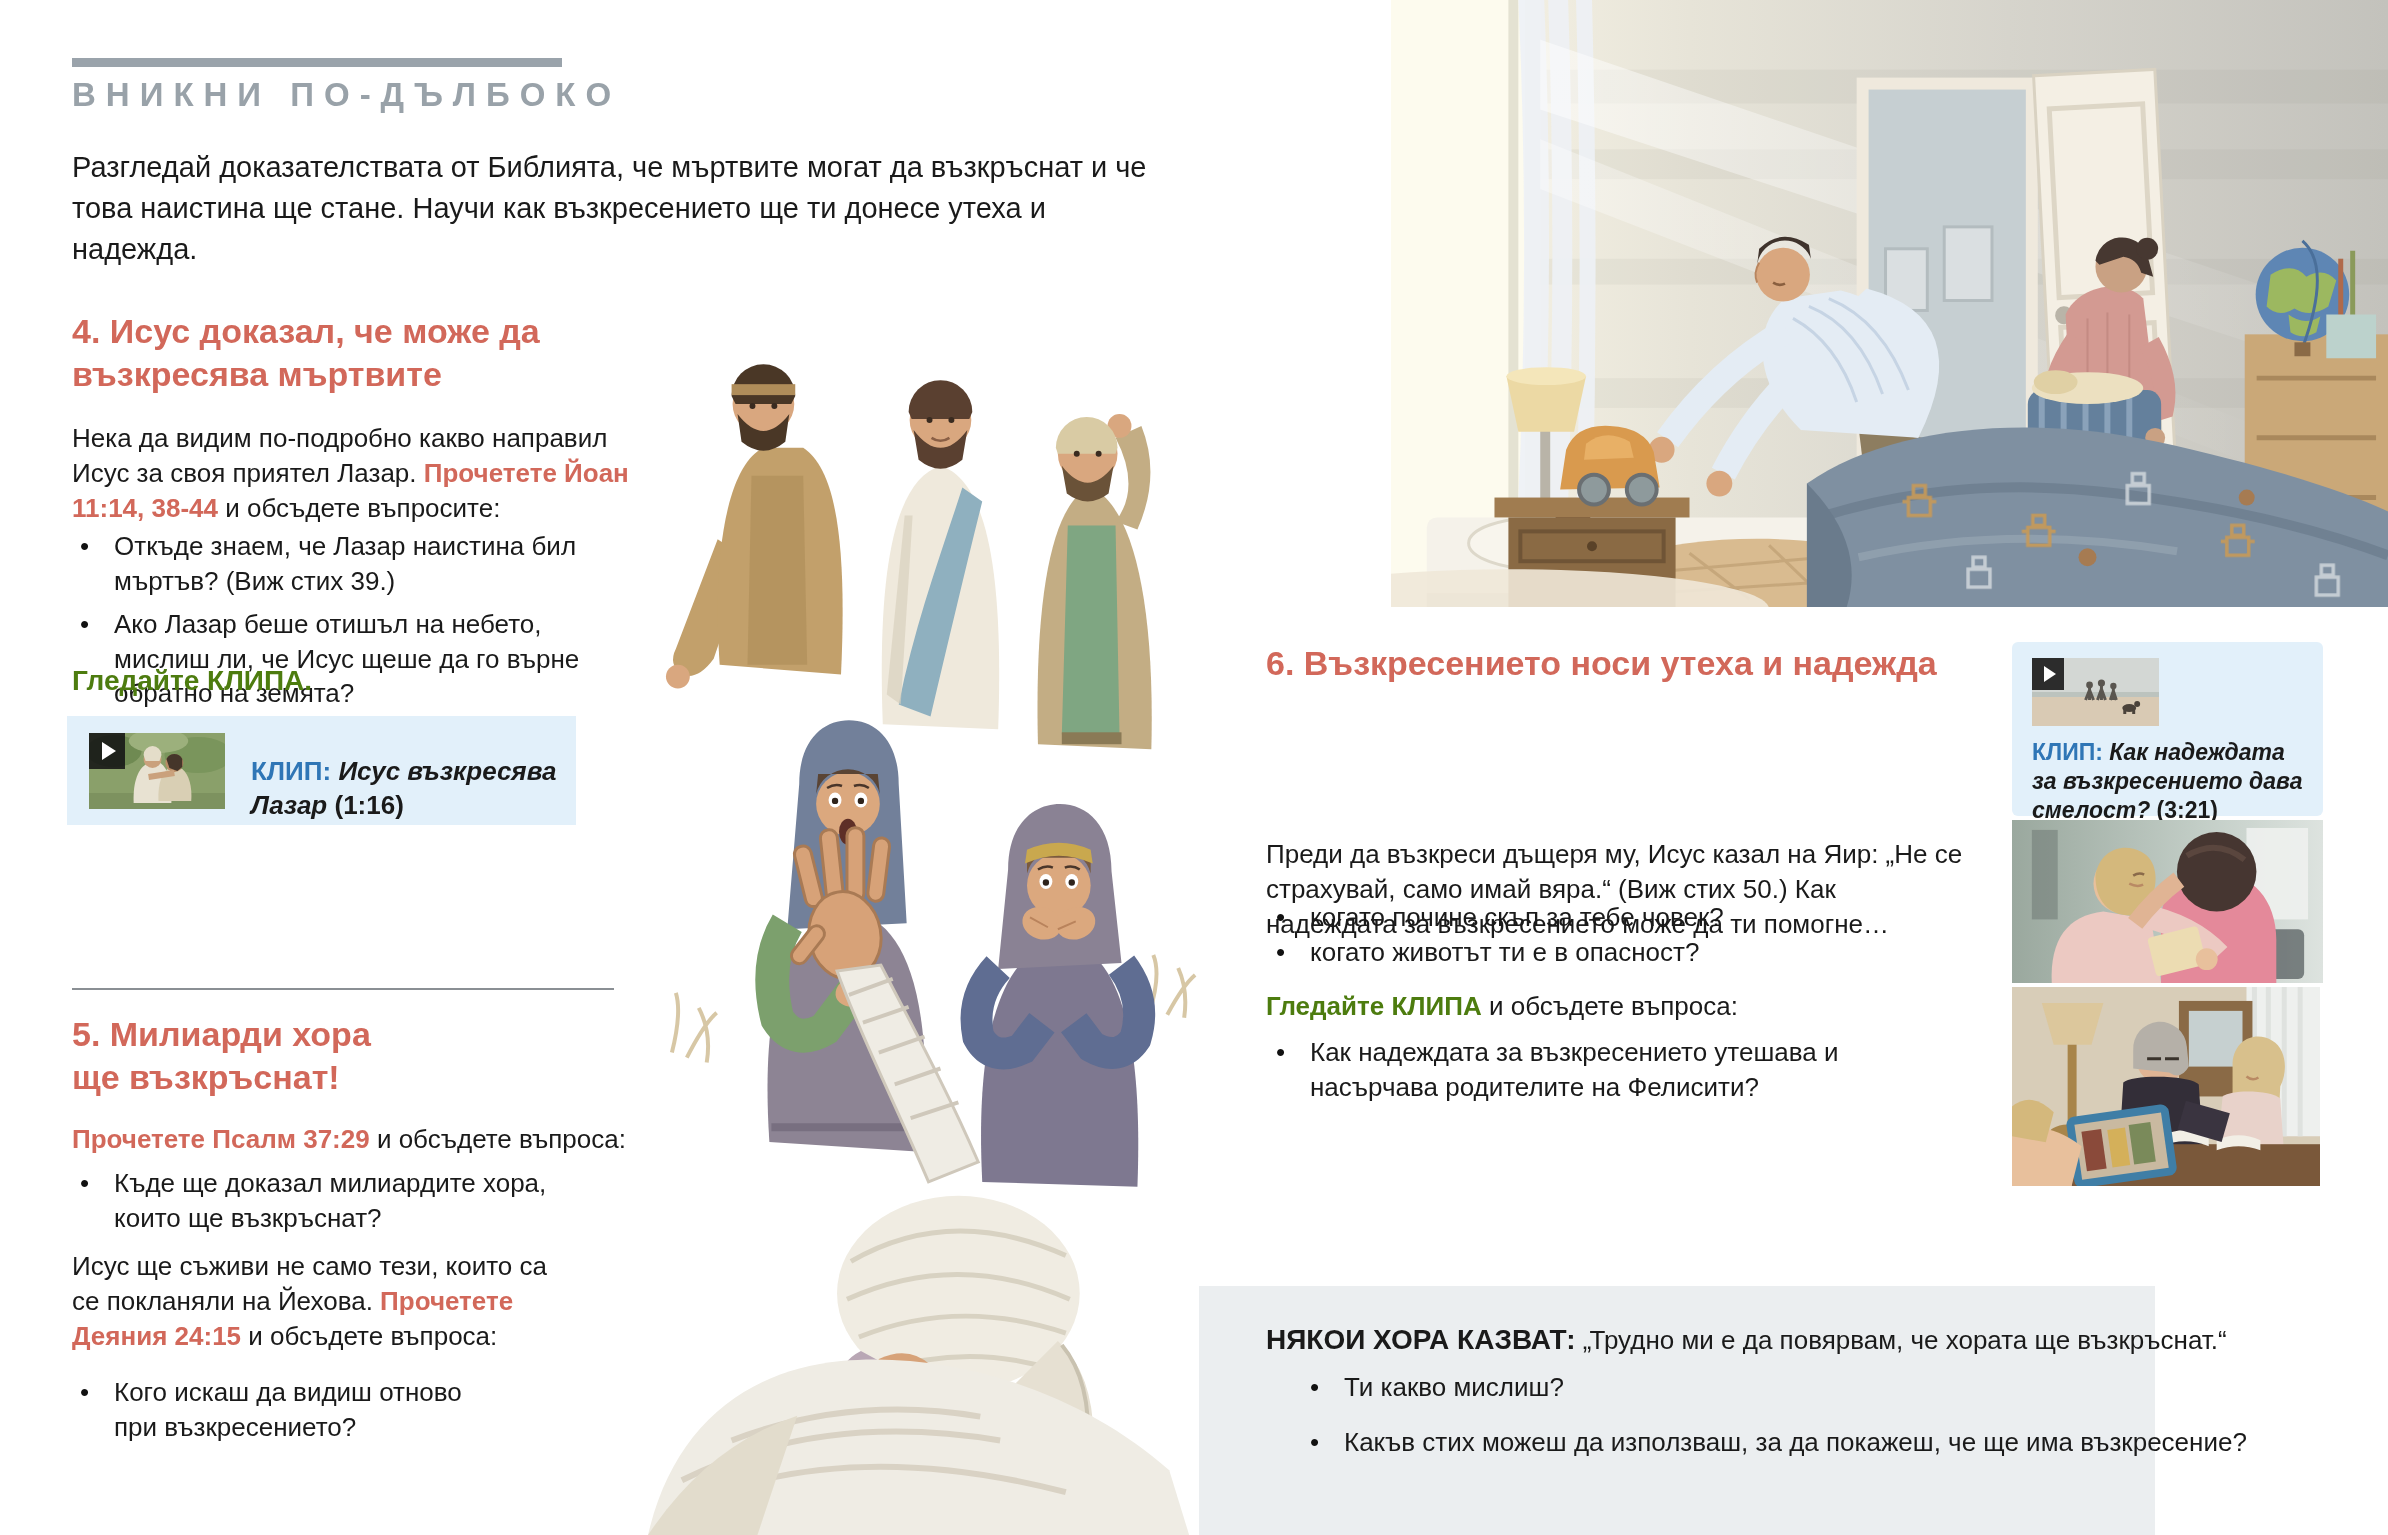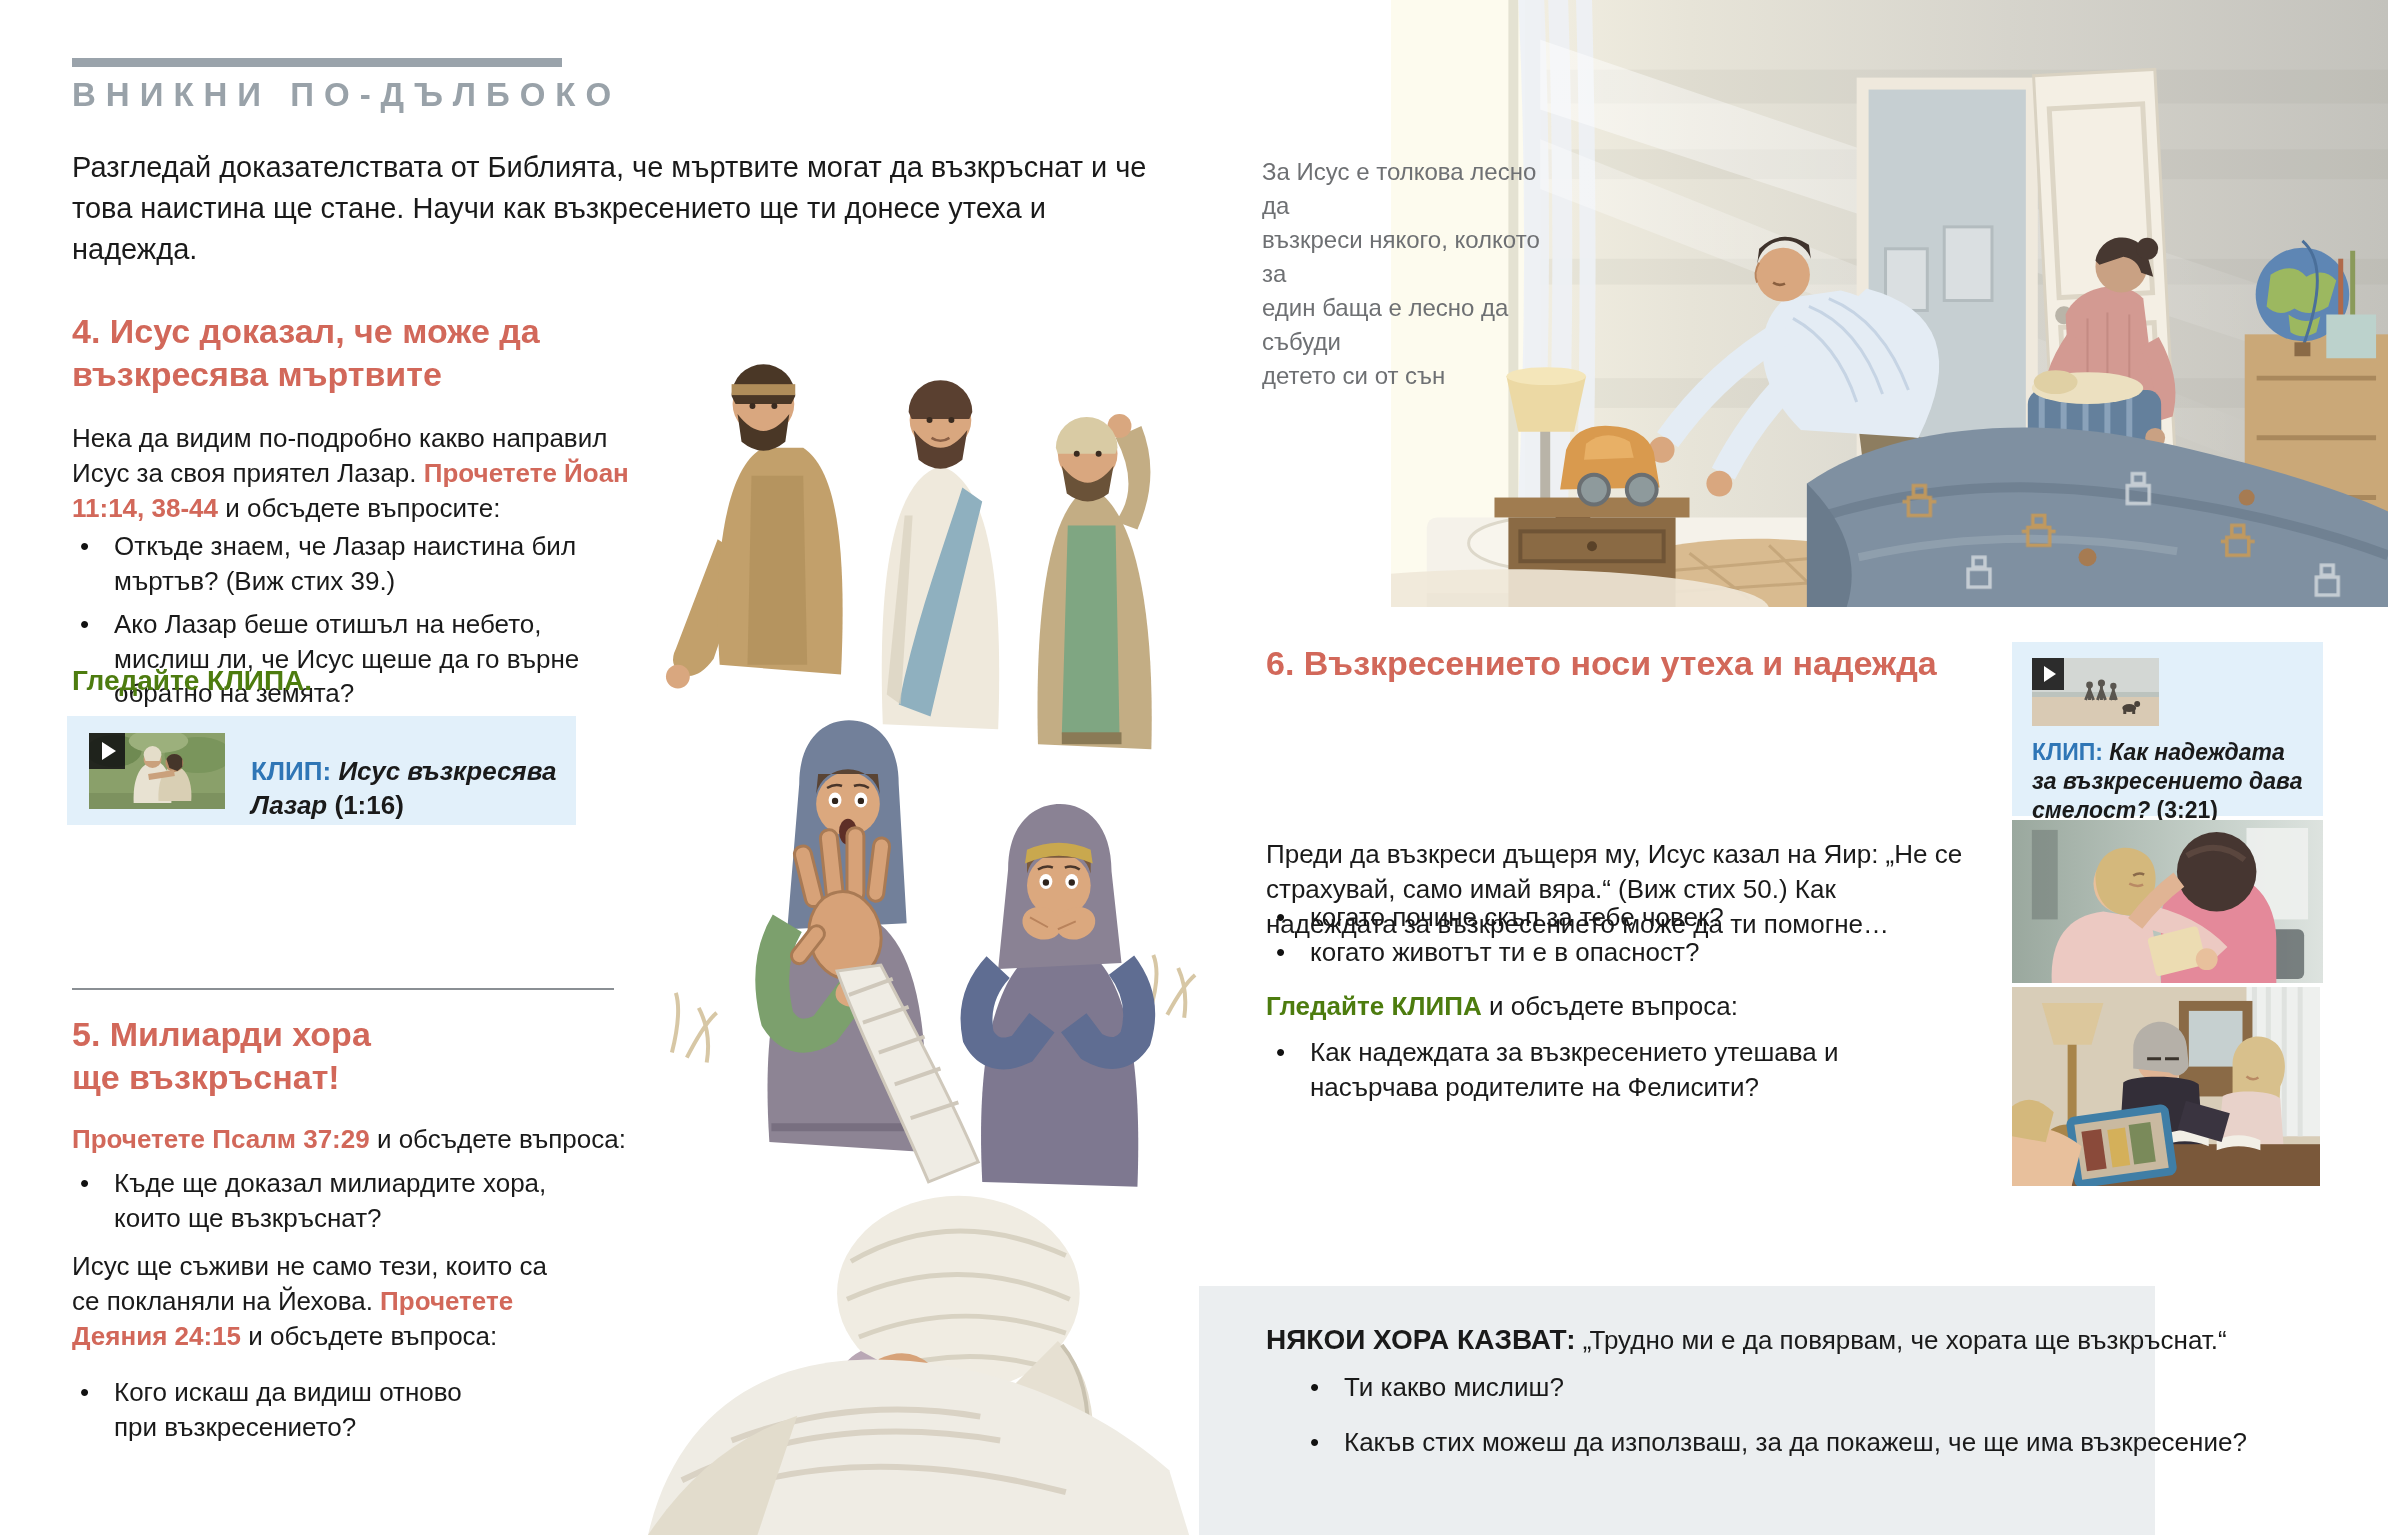--- a/index.html
+++ b/index.html
@@ -47,21 +47,21 @@
   .caption{left:1262px;top:155px;width:308px;font-size:24px;line-height:1.42;color:#6e7073;}
   .s6-title{left:1266px;top:642px;width:736px;}
   .s6-p1{left:1266px;top:698px;width:697px;}
   .s6-p2{left:1266px;top:818px;width:706px;margin-top:19px;}
   .s6-b1{left:1276px;top:900px;width:657px;}
   .s6-b2{left:1276px;top:935px;width:657px;}
   .s6-watch{left:1266px;top:991px;width:697px;font-size:26px;}
   .s6-b3{left:1276px;top:1035px;width:677px;}
 
   
-  .side-clip{left:2012px;top:642px;width:311px;height:174px;background:#e2f0fa;}
+  .side-clip{left:2012px;top:642px;width:311px;height:174px;background:#e2f0fa;border-radius:6px;}
   .side-thumb{left:20px;top:16px;width:127px;height:68px;}
   .side-label{left:20px;top:96px;width:277px;font-size:23px;line-height:1.27;font-weight:bold;}
   .photo1{left:2012px;top:820px;width:311px;height:163px;}
   .photo2{left:2012px;top:987px;width:308px;height:199px;}
 
   
   .note-box{left:1199px;top:1286px;width:956px;height:250px;background:#ebeef0;}
   .note-line{left:67px;top:36px;width:1075px;font-size:26px;line-height:1.3;}
   .note-label{font-size:28px;font-weight:bold;}
   .note-b1{left:111px;top:84px;width:995px;}
@@ -405,24 +405,20 @@
             </g>
         </g>
         <circle cx="700" cy="560" r="9" fill="#b0763f" opacity=".8"></circle>
         <circle cx="860" cy="500" r="8" fill="#b0763f" opacity=".8"></circle>
       </g>
 
       <ellipse cx="120" cy="612" rx="260" ry="40" fill="#efe8d8" opacity=".9"></ellipse>
     </svg>
   </div>
 
-  <div class="abs caption pre">За Исус е толкова лесно да
-възкреси някого, колкото за
-един баща е лесно да събуди
-детето си от сън</div>
 
   <div class="abs h2 s6-title">6. Възкресението носи утеха и надежда</div>
   <div class="abs body s6-p2">Преди да възкреси дъщеря му, Исус казал на Яир: „Не се страхувай, само имай вяра.“ (Виж стих 50.) Как надеждата за възкресението може да ти помогне…</div>
   <div class="abs bullet s6-b1">
     <span class="dot">•</span>
     <span>когато почине скъп за тебе човек?</span>
   </div>
   <div class="abs bullet s6-b2">
     <span class="dot">•</span>
     <span>когато животът ти е в опасност?</span>

